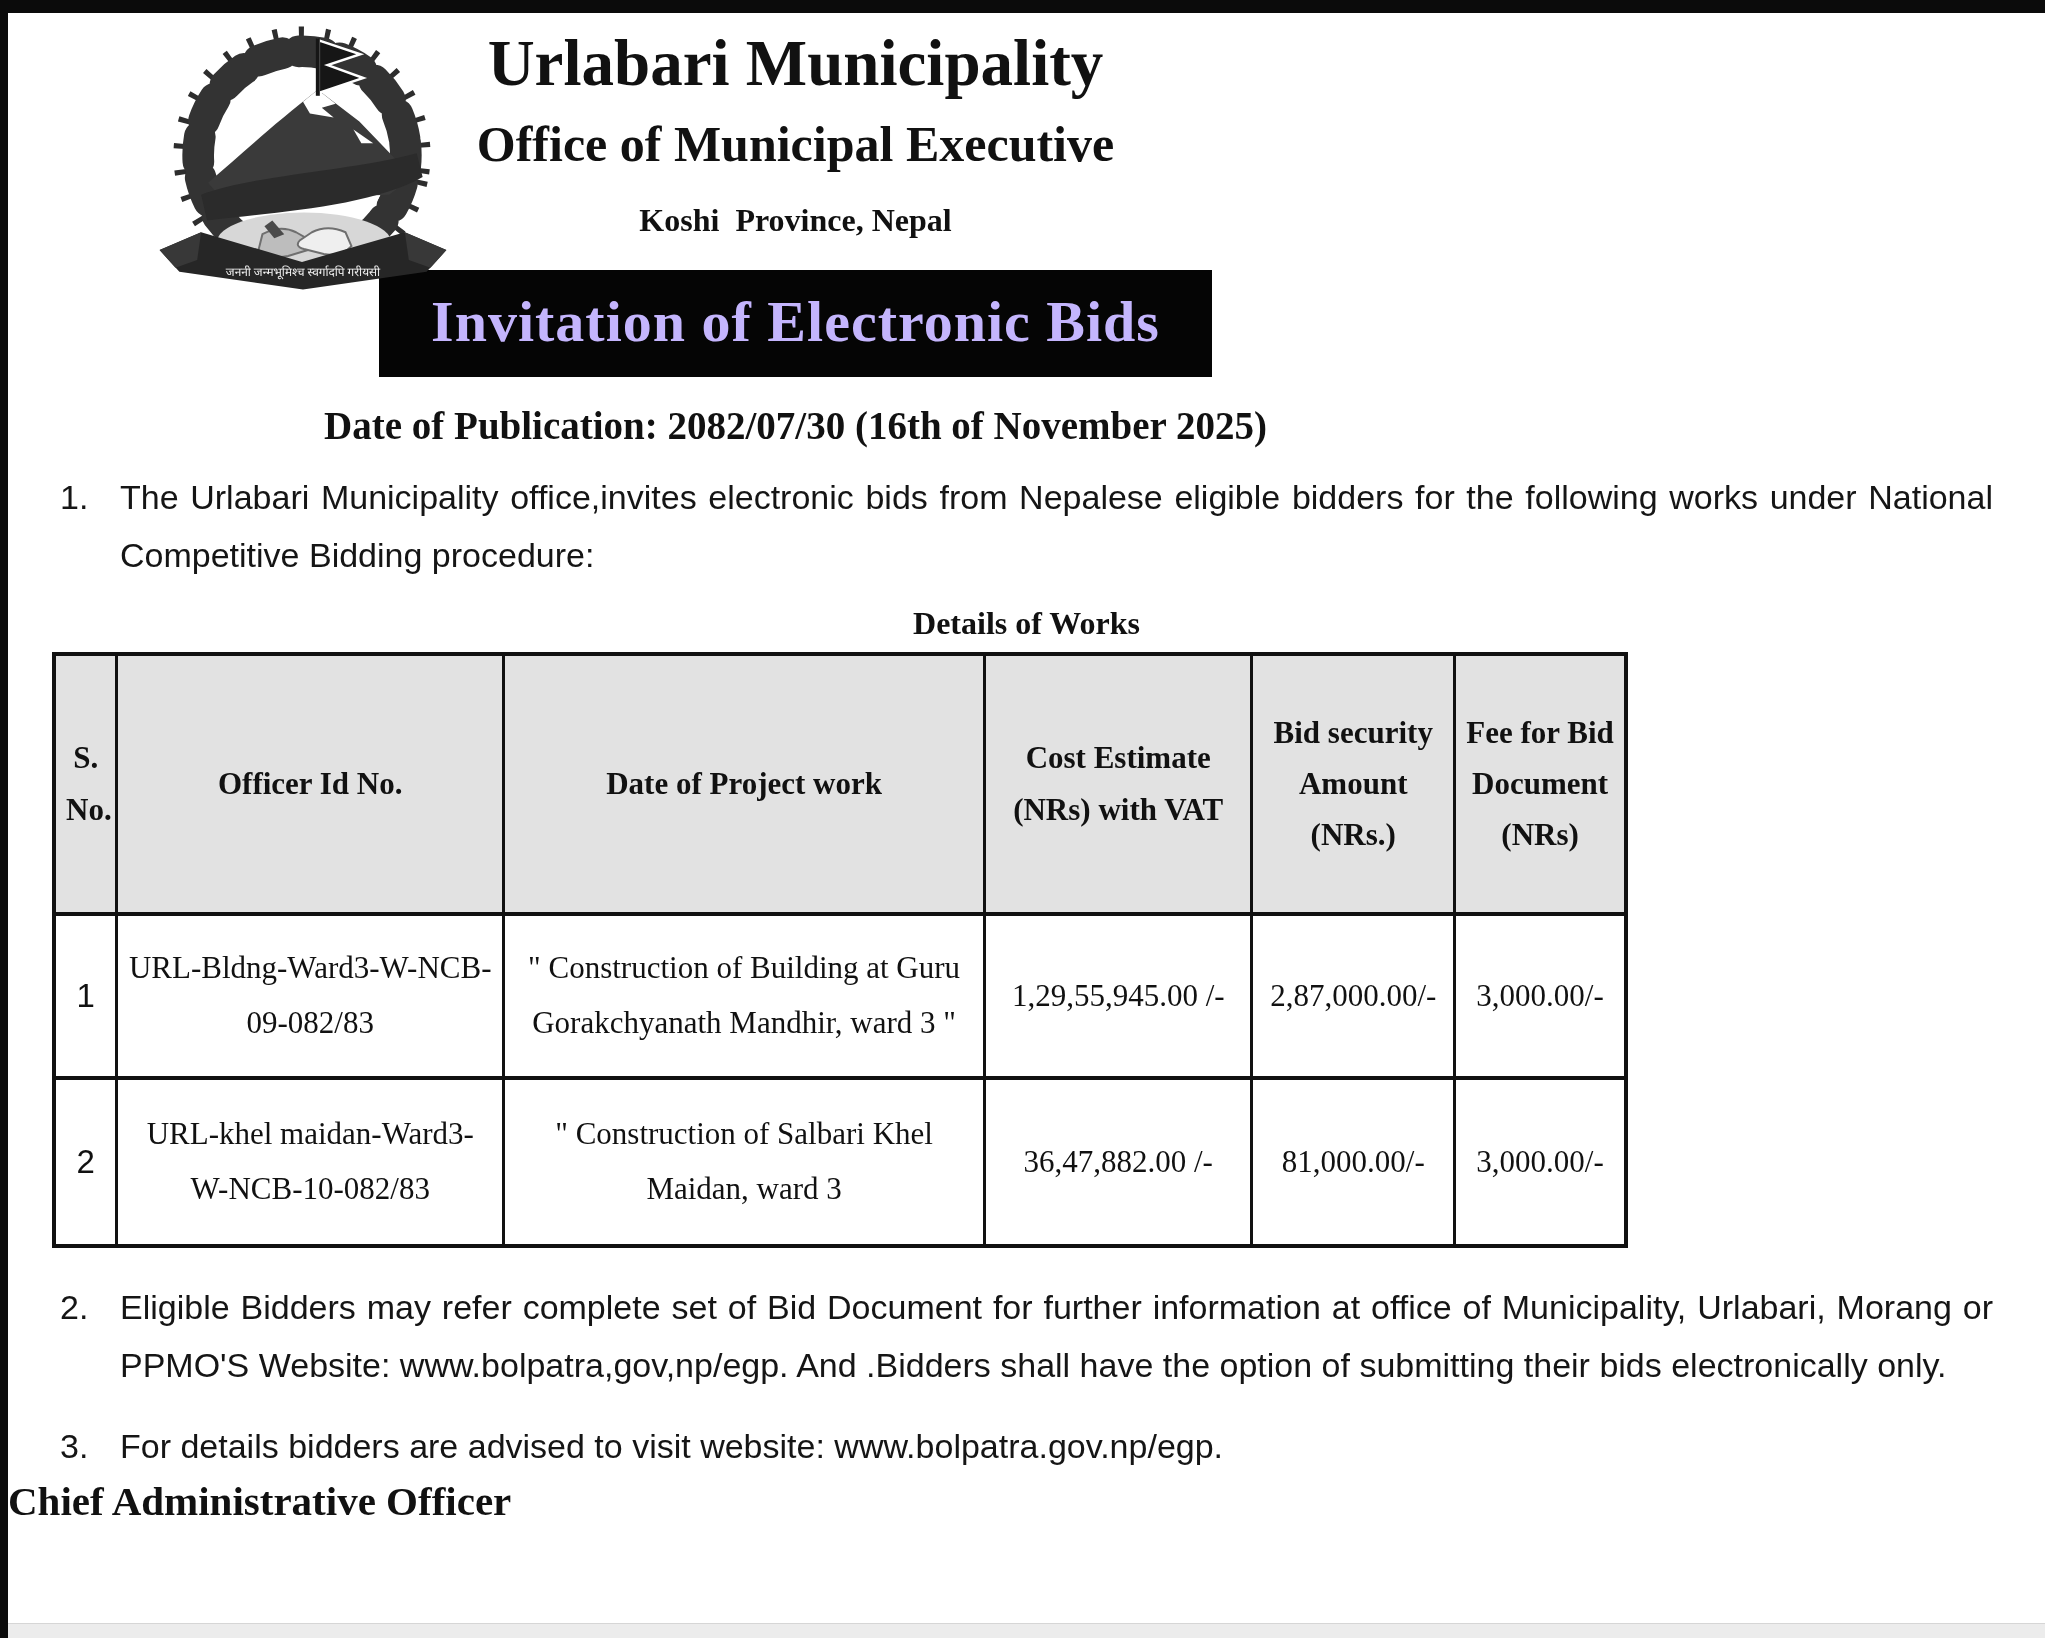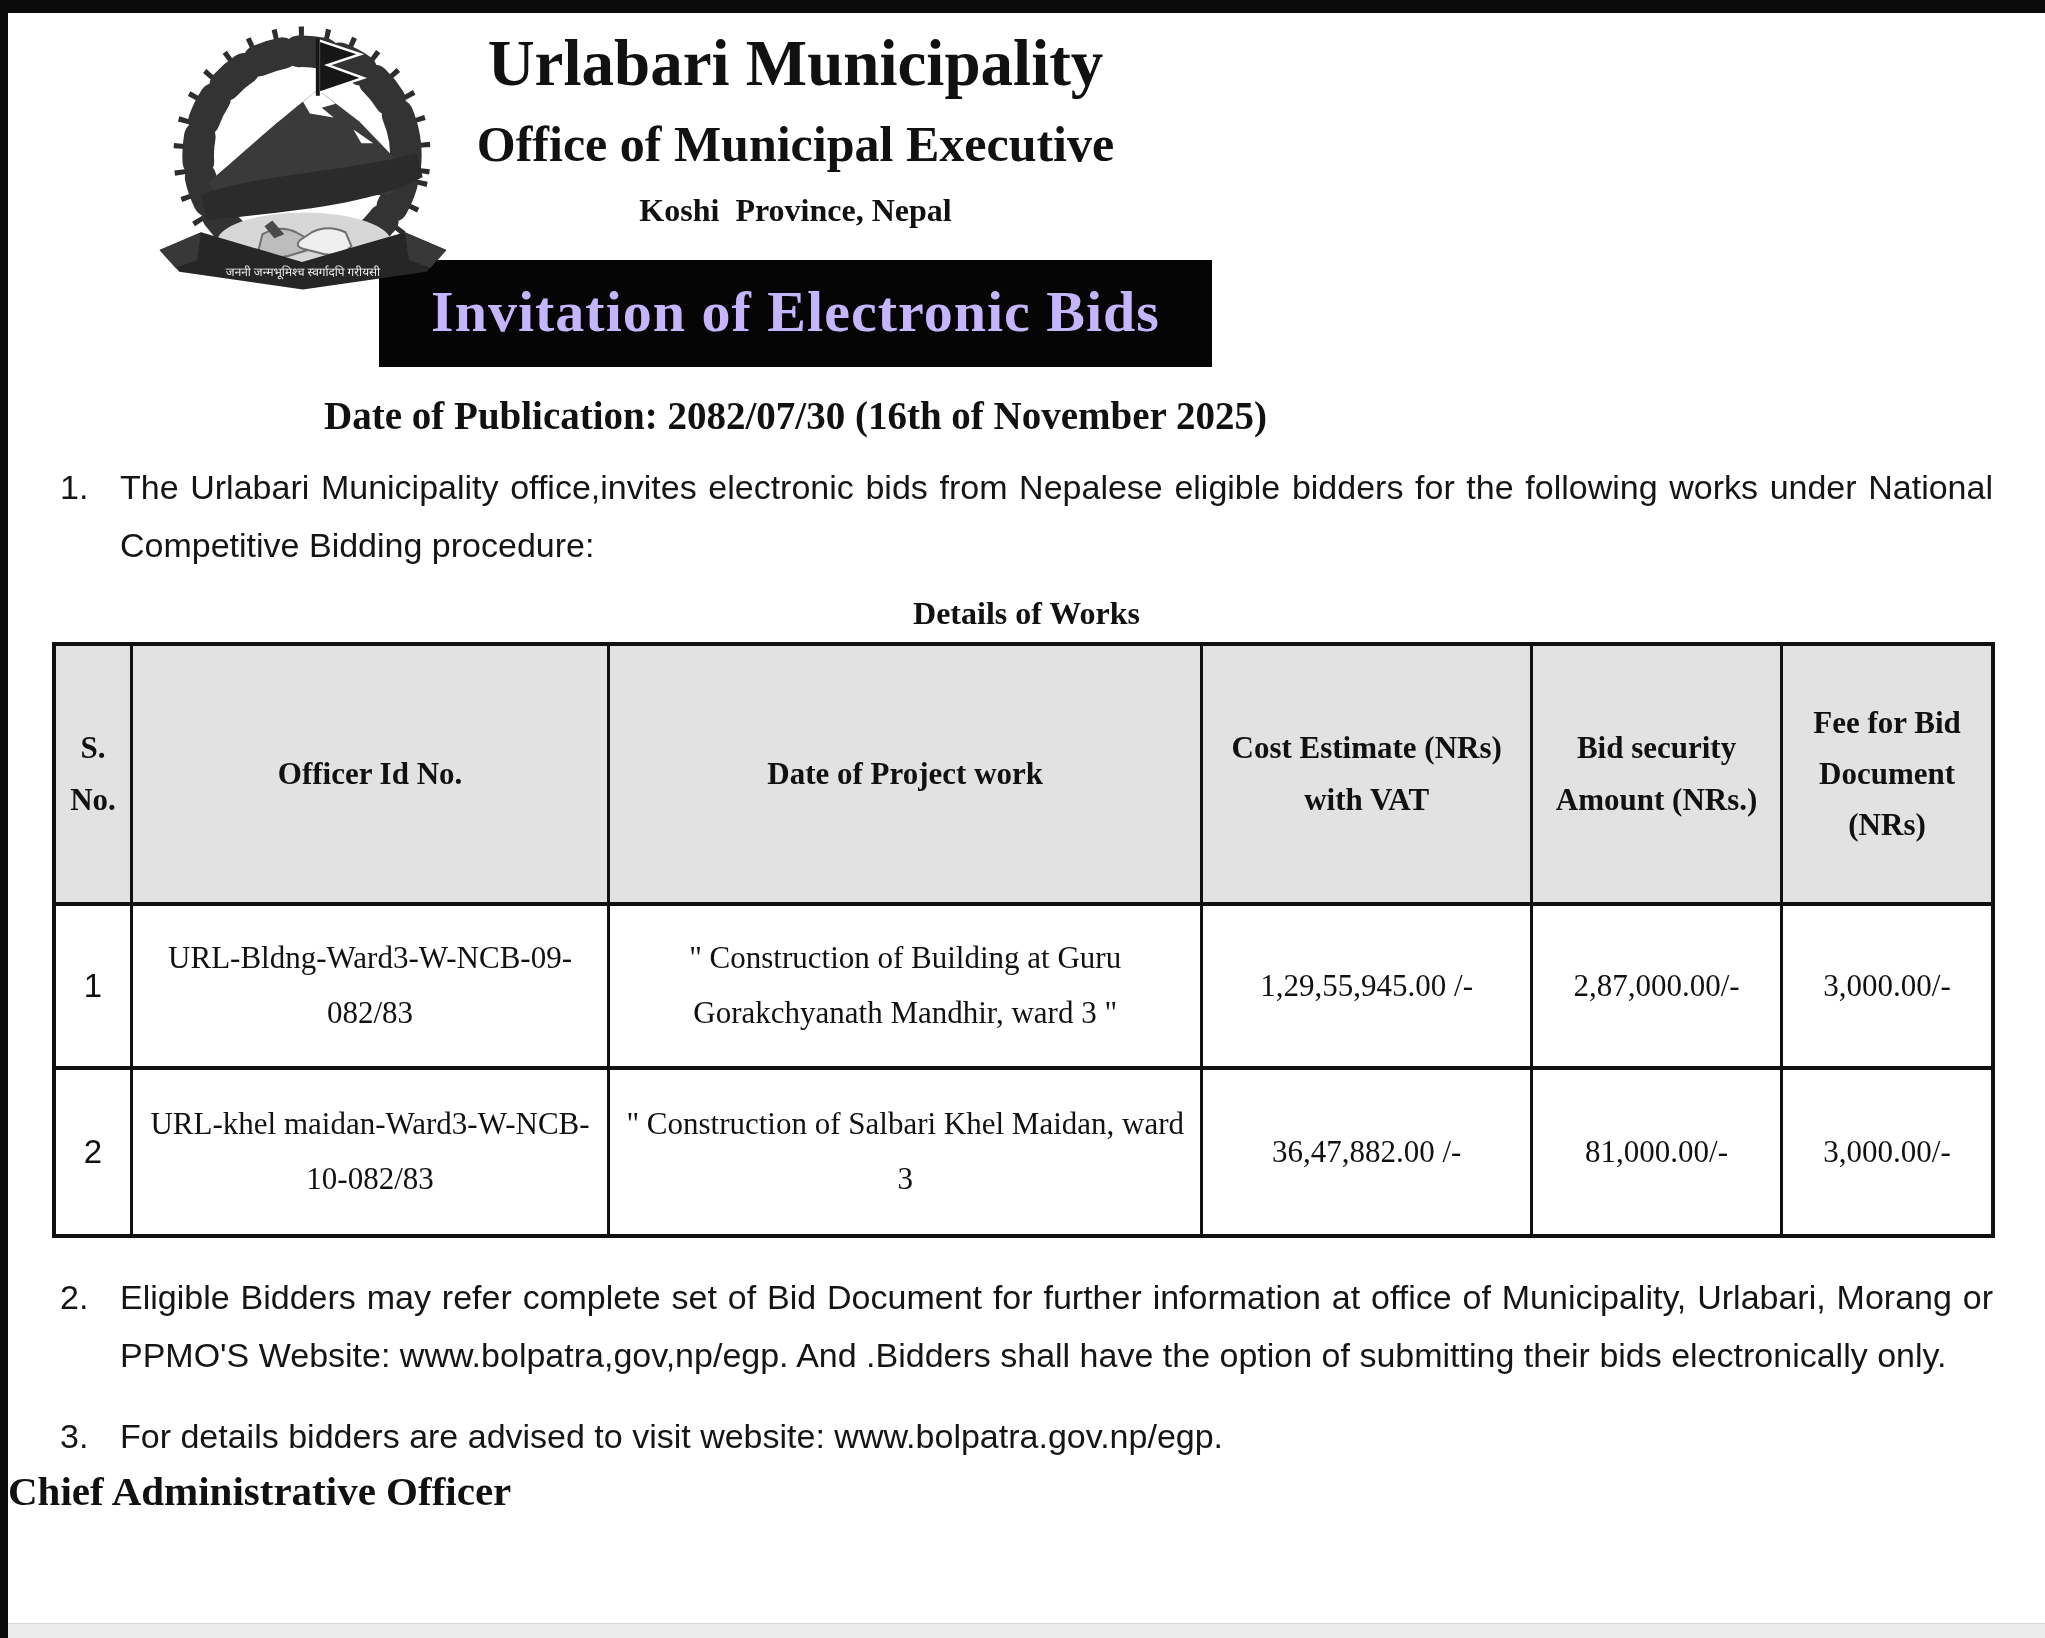--- a/index.html
+++ b/index.html
@@ -20,21 +20,21 @@
   }
   
   .emblem{position:absolute;left:116px;top:12px;width:356px;height:282px;}
   
   .header-block{
     width:1575px;           
     text-align:center;
     padding-top:14px;
   }
   .org-name{font-size:65px;font-weight:bold;line-height:1.12;margin:0 0 16px 0;}
-  .office{font-size:50px;font-weight:bold;line-height:1.15;margin:0 0 18px 0;}
+  .office{font-size:50px;font-weight:bold;line-height:1.15;margin:0 0 28px 0;}
   .loc{font-size:38px;font-weight:bold;line-height:1.2;margin:0 0 24px 0;}
   .prov{font-size:32px;font-weight:bold;line-height:1.2;margin:0 0 30px 0;white-space:pre;}
   .banner{
     display:inline-block;
     background:#050505;color:#c4b5fd;
     font-size:58px;font-weight:bold;
     padding:18px 52px 22px 52px;
     letter-spacing:1px;
   }
   .pubdate{
@@ -49,21 +49,21 @@
     color:#151515;
   }
   .item .marker{flex:0 0 60px;}
   .item .body{flex:1;text-align:justify;}
   .item-first{margin-top:20px;}
   
   .works-title{
     text-align:center;font-size:32px;font-weight:bold;margin-top:20px;
   }
   table.works{
-    width:1943px;margin:10px 0 0 44px;
+    width:1576px;margin:10px 0 0 44px;
     border-collapse:collapse;table-layout:fixed;
     font-size:31px;
   }
   table.works col.c0{width:4.0%;}
   table.works col.c1{width:24.6%;}
   table.works col.c2{width:30.6%;}
   table.works col.c3{width:17.0%;}
   table.works col.c4{width:12.9%;}
   table.works col.c5{width:10.9%;}
   table.works th, table.works td{

